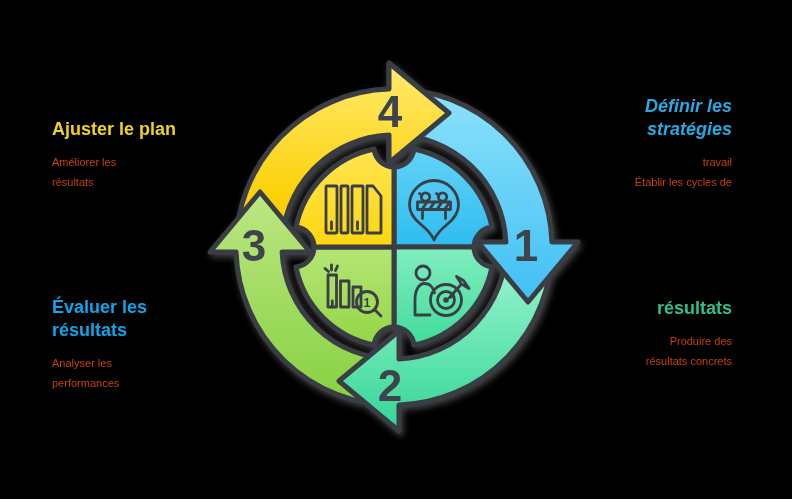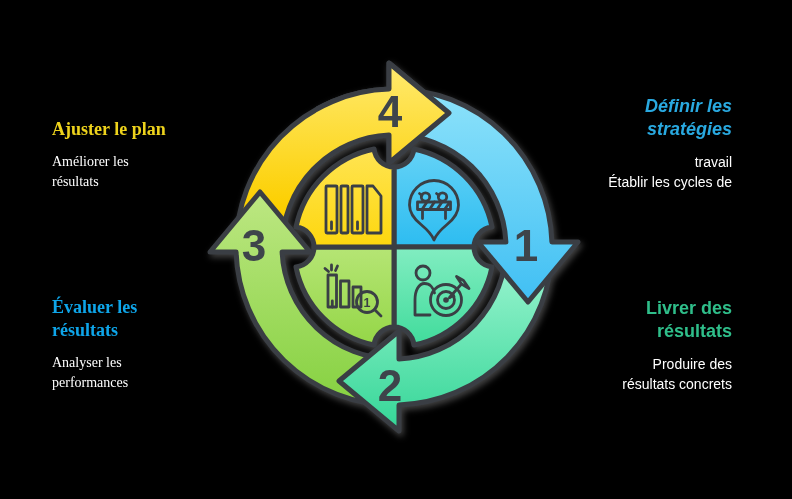--- a/index.html
+++ b/index.html
@@ -19,22 +19,22 @@
   }
   .outlined { stroke:#3a3e44; stroke-width:5; stroke-linejoin:round; }
   .icon { stroke:#3a3f45; stroke-width:2.8; fill:none; stroke-linecap:round; stroke-linejoin:round; }
   .icon-fill { fill:#3a3f45; stroke:none; }
   .num { font-family:"Liberation Sans", sans-serif; font-weight:bold; font-size:44px; }
   .mag-num { font-family:"Liberation Sans", sans-serif; font-weight:bold; font-size:12.5px; }
 
   
   .label-block { position:absolute; width:185px; }
   .label-block .title { font-size:18px; font-weight:bold; line-height:23px; }
-  .label-block .subtitle { font-size:14px; line-height:20px; color:#ffffff; margin-top:11px; }
-  .align-left  { text-align:left;font-family:Liberation Serif, serif; }
+  .label-block .subtitle { font-size:11px; line-height:20px; color:#c2410c; margin-top:11px; }
+  .align-left  { text-align:left; }
   .align-right { text-align:right; }
   .block-top-left     { left:52px;  top:118px; }
   .block-top-right    { right:60px; top:95px;  }
   .block-bottom-left  { left:52px;  top:296px; }
   .block-bottom-right { right:60px; top:297px; }
 </style>
 </head>
 <body style="background: rgb(0, 0, 0);">
 
 <div class="canvas">
@@ -168,21 +168,20 @@
       <div>résultats</div>
     </div>
     <div class="subtitle">
       <div>Analyser les</div>
       <div>performances</div>
     </div>
   </div>
 
   <div class="label-block block-bottom-right align-right">
     <div class="title" style="color: rgb(47, 190, 138);">
-      <div>Livrer des</div>
       <div>résultats</div>
     </div>
     <div class="subtitle">
       <div>Produire des</div>
       <div>résultats concrets</div>
     </div>
   </div>
 
 </div>
 

